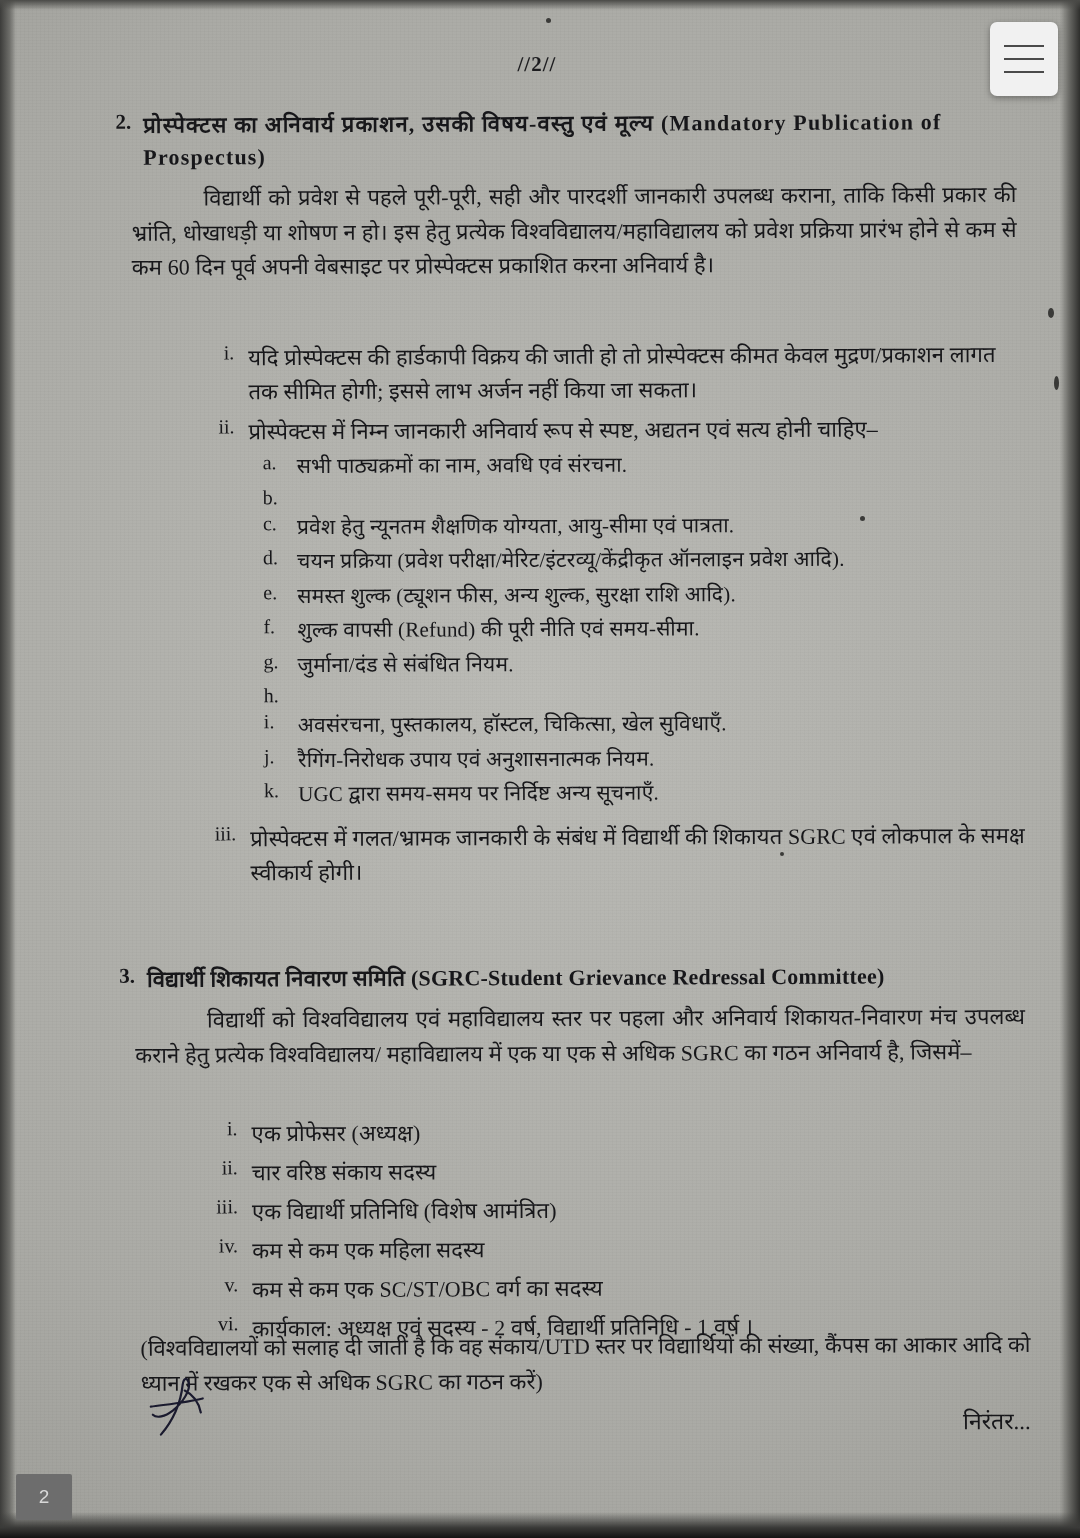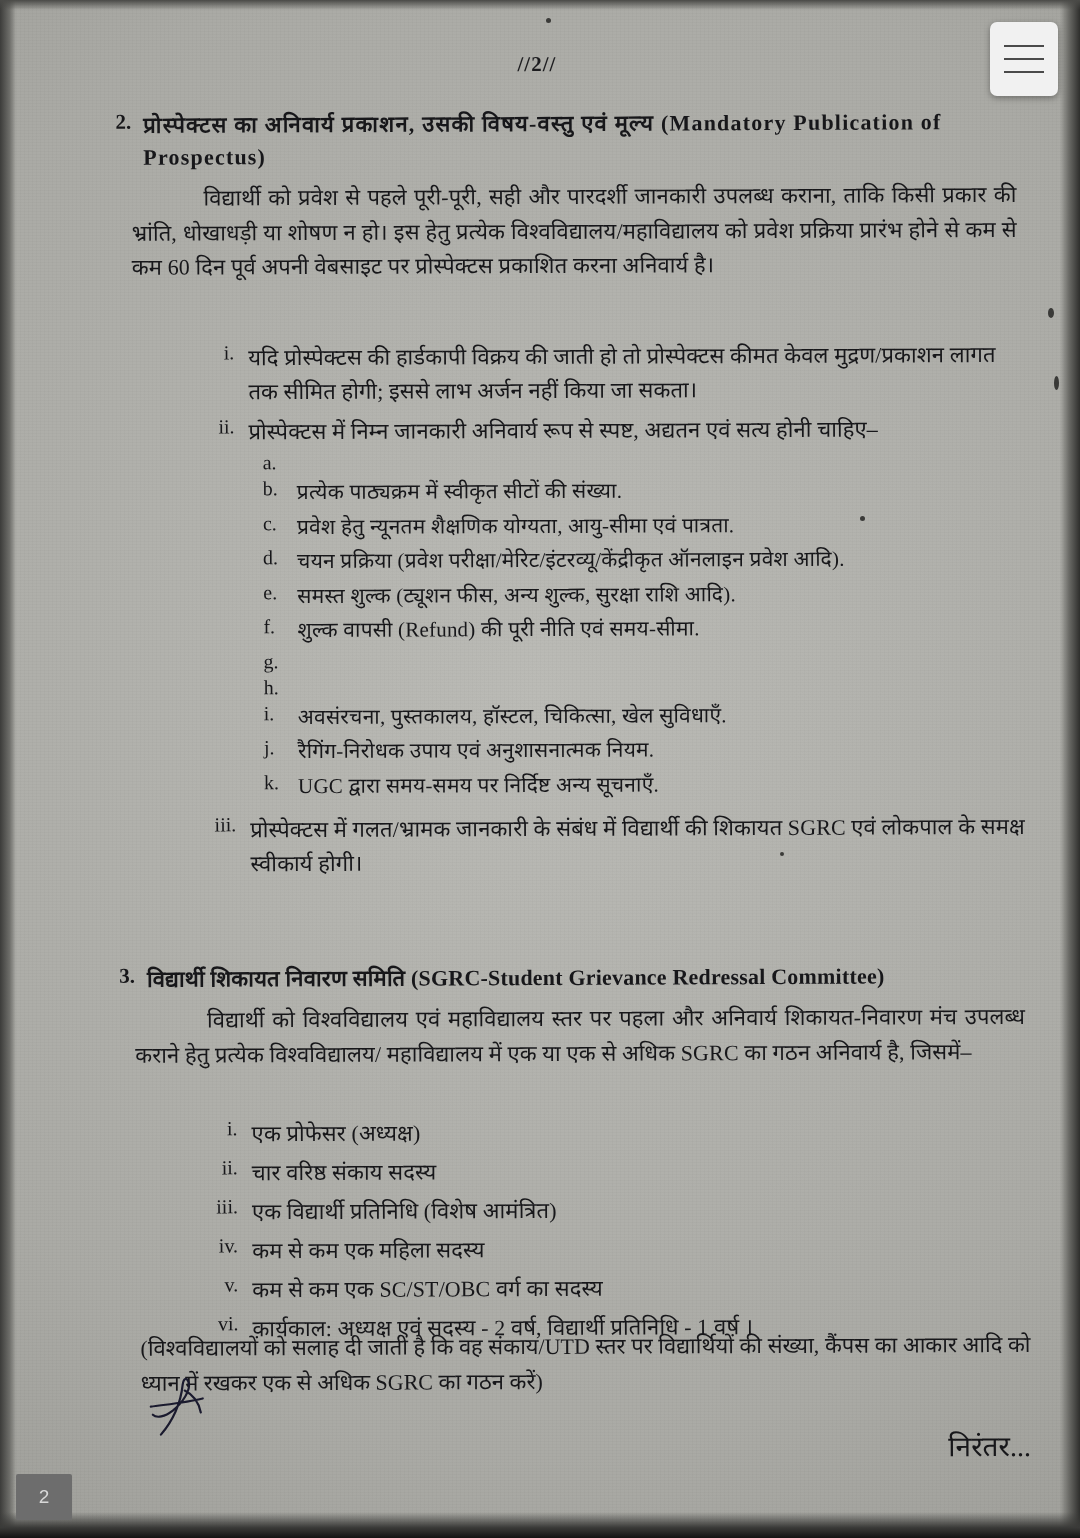--- a/index.html
+++ b/index.html
@@ -147,22 +147,22 @@
     letter-spacing: 0.2px;
   }
   .note {
     font-size: 22px;
     line-height: 1.58;
     text-align: justify;
   }
   .closing {
     position: absolute;
     right: 52px;
-    bottom: 72px;
-    font-size: 28px;
+    bottom: 100px;
+    font-size: 23px;
   }
   
   #signature {
     position: absolute;
     left: 140px;
     bottom: 92px;
     width: 90px;
     height: 75px;
     pointer-events: none;
   }
@@ -236,43 +236,44 @@
         <div class="roman-text" style="width:790px;">यदि प्रोस्पेक्टस की हार्डकापी विक्रय की जाती हो तो प्रोस्पेक्टस कीमत केवल मुद्रण/प्रकाशन लागत तक सीमित होगी; इससे लाभ अर्जन नहीं किया जा सकता।</div>
       </div>
 
       <div class="roman-row" style="margin-top:6px;">
         <div class="roman-mark">ii.</div>
         <div style="width:790px;">
           <div class="roman-text">प्रोस्पेक्टस में निम्न जानकारी अनिवार्य रूप से स्पष्ट, अद्यतन एवं सत्य होनी चाहिए–</div>
           <div class="alpha-list" style="margin-left:14px;">
             <div class="alpha-row">
               <div class="alpha-mark">a.</div>
+              <div class="alpha-text">सभी पाठ्यक्रमों का नाम, अवधि एवं संरचना.</div>
             </div>
             <div class="alpha-row">
               <div class="alpha-mark">b.</div>
-              <div class="alpha-text">प्रत्येक पाठ्यक्रम में स्वीकृत सीटों की संख्या.</div>
             </div>
             <div class="alpha-row">
               <div class="alpha-mark">c.</div>
               <div class="alpha-text">प्रवेश हेतु न्यूनतम शैक्षणिक योग्यता, आयु-सीमा एवं पात्रता.</div>
             </div>
             <div class="alpha-row">
               <div class="alpha-mark">d.</div>
               <div class="alpha-text">चयन प्रक्रिया (प्रवेश परीक्षा/मेरिट/इंटरव्यू/केंद्रीकृत ऑनलाइन प्रवेश आदि).</div>
             </div>
             <div class="alpha-row">
               <div class="alpha-mark">e.</div>
               <div class="alpha-text">समस्त शुल्क (ट्यूशन फीस, अन्य शुल्क, सुरक्षा राशि आदि).</div>
             </div>
             <div class="alpha-row">
               <div class="alpha-mark">f.</div>
               <div class="alpha-text">शुल्क वापसी (Refund) की पूरी नीति एवं समय-सीमा.</div>
             </div>
             <div class="alpha-row">
               <div class="alpha-mark">g.</div>
+              <div class="alpha-text">जुर्माना/दंड से संबंधित नियम.</div>
             </div>
             <div class="alpha-row">
               <div class="alpha-mark">h.</div>
             </div>
             <div class="alpha-row">
               <div class="alpha-mark">i.</div>
               <div class="alpha-text">अवसंरचना, पुस्तकालय, हॉस्टल, चिकित्सा, खेल सुविधाएँ.</div>
             </div>
             <div class="alpha-row">
               <div class="alpha-mark">j.</div>

